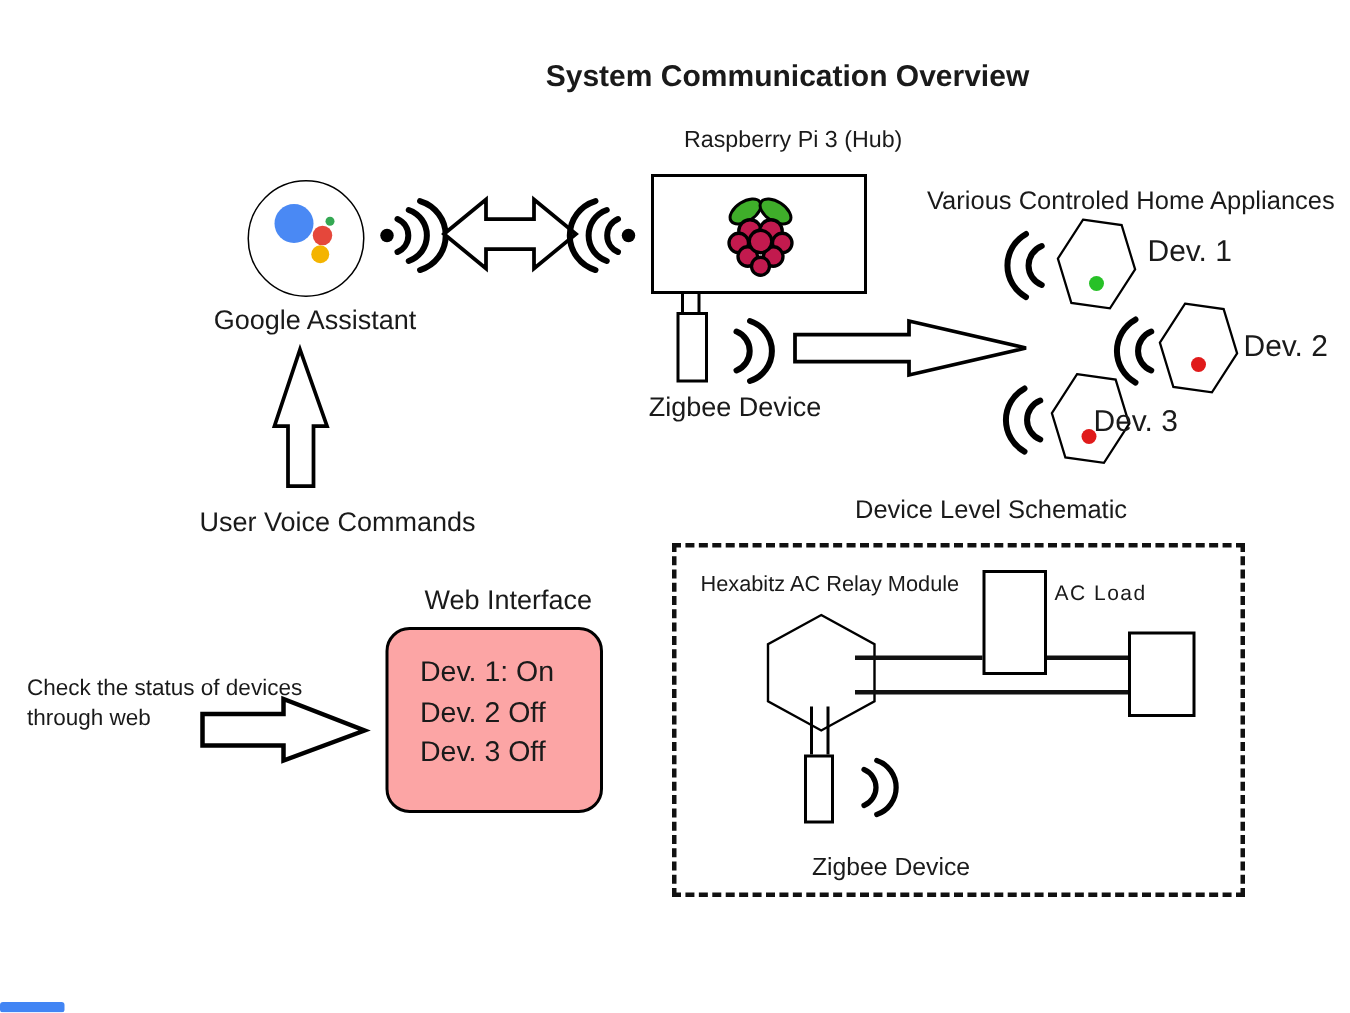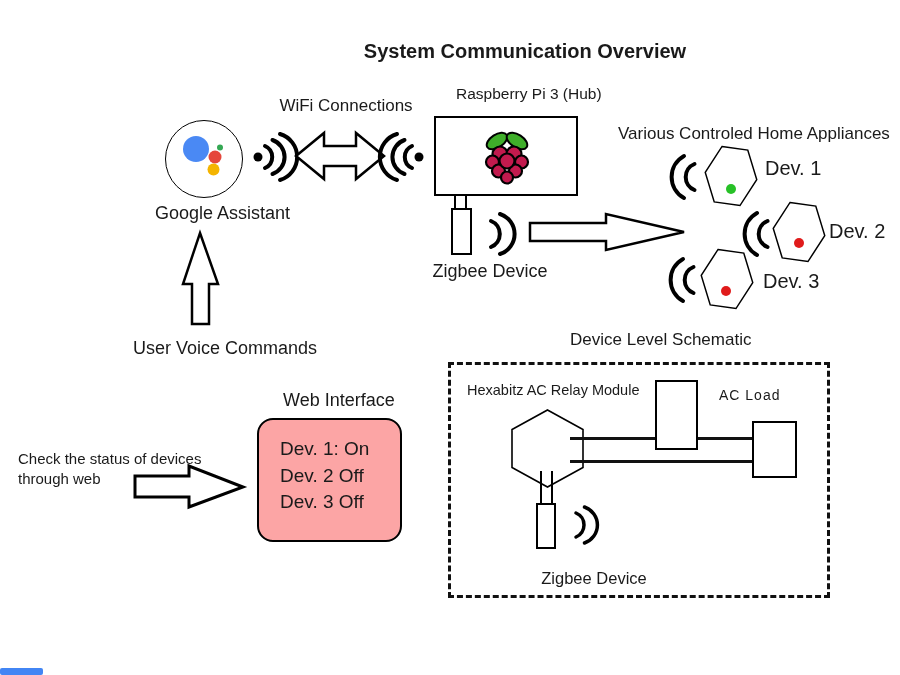--- a/index.html
+++ b/index.html
@@ -29,23 +29,22 @@
   <div class="lbl title" style="left:250px;top:40px;width:550px;">System Communication Overview</div>
 
   <div class="ga-circle" style="left:165px;top:120px;">
     <svg width="75" height="75" viewBox="0 0 75 75">
       <circle cx="30" cy="28" r="13" fill="#4a89f4"></circle>
       <circle cx="49" cy="36" r="6.5" fill="#e5473b"></circle>
       <circle cx="54" cy="26.5" r="3" fill="#34a853"></circle>
       <circle cx="47.5" cy="48.5" r="6" fill="#f4b400"></circle>
     </svg>
   </div>
-  <div class="lbl" style="left:130px;top:203px;width:160px;text-align:right;font-size:18px;">Google Assistant</div>
+  <div class="lbl" style="left:130px;top:203px;width:160px;text-align:center;font-size:18px;">Google Assistant</div>
 
-  <div class="lbl" style="left:272px;top:96px;width:148px;text-align:center;font-size:17px;">WiFi Connections</div>
 
   <svg class="abs" style="left:251px;top:132px;" width="38" height="50" viewBox="0 0 38 50">
     <circle cx="7" cy="25" r="4.5" fill="#000"></circle>
     <g class="stroke" stroke-width="4" stroke-linecap="round">
       <path d="M14,14 A12,12 0 0 1 14,36"></path>
       <path d="M21.5,8 A18,18 0 0 1 21.5,42"></path>
       <path d="M29,2 A24,24 0 0 1 29,48"></path>
     </g>
   </svg>
 
@@ -131,21 +130,21 @@
       <path d="M8,3 A24,24 0 0 0 8,45"></path>
       <path d="M18.5,11 A14,14 0 0 0 18.5,37"></path>
     </g>
   </svg>
   <svg class="abs" style="left:699px;top:249px;" width="56" height="60" viewBox="0 0 56 60">
     <g transform="rotate(8 28 30)">
       <polygon points="15,2 41,2 54,30 41,58 15,58 2,30" fill="#fff" stroke="#000" stroke-width="1.5"></polygon>
     </g>
     <circle cx="27" cy="42" r="5" fill="#e01b1b"></circle>
   </svg>
-  <div class="lbl" style="left:763px;top:270px;font-size:20px;">Dev. 3</div>
+  <div class="lbl" style="left:729px;top:270px;font-size:20px;">Dev. 3</div>
 
   <svg class="abs" style="left:181px;top:231px;" width="38" height="95" viewBox="0 0 38 95">
     <polygon class="outline-shape" points="19,2 37,53 28,53 28,93 11,93 11,53 2,53"></polygon>
   </svg>
   <div class="lbl" style="left:133px;top:338px;font-size:18px;">User Voice Commands</div>
 
   <div class="abs" style="left:18px;top:438px;font-size:15px;line-height:19.5px;margin-top:11px;">
     <div>Check the status of devices</div>
     <div>through web</div>
   </div>
@@ -168,21 +167,21 @@
 
   <svg class="abs" style="left:511px;top:409px;" width="73" height="79" viewBox="0 0 73 79">
     <polygon points="36.5,1 72,20.5 72,58.5 36.5,78 1,58.5 1,20.5" fill="#fff" stroke="#000" stroke-width="1.6"></polygon>
   </svg>
 
   <div class="wire" style="left:570px;top:437px;width:86px;"></div>
   <div class="wire" style="left:696px;top:437px;width:57px;"></div>
   <div class="wire" style="left:570px;top:460px;width:184px;"></div>
 
   <div class="box" style="left:655px;top:380px;width:43px;height:70px;"></div>
-  <div class="lbl" style="left:703px;top:387px;font-size:14px;letter-spacing:1px;margin-left:16px;">AC Load</div>
+  <div class="lbl" style="left:703px;top:387px;font-size:14px;letter-spacing:1px;">AC Load</div>
   <div class="box" style="left:752px;top:421px;width:45px;height:57px;"></div>
 
   <div class="connector" style="left:540px;top:471px;width:13px;height:33px;"></div>
   <div class="box" style="left:536px;top:503px;width:20px;height:46px;"></div>
   <svg class="abs" style="left:571px;top:505px;" width="22" height="40" viewBox="0 0 22 40">
     <g class="stroke" stroke-width="3.5" stroke-linecap="round">
       <path d="M5,8 A13,13 0 0 1 5,32"></path>
       <path d="M13.5,2 A19,19 0 0 1 13.5,38"></path>
     </g>
   </svg>

